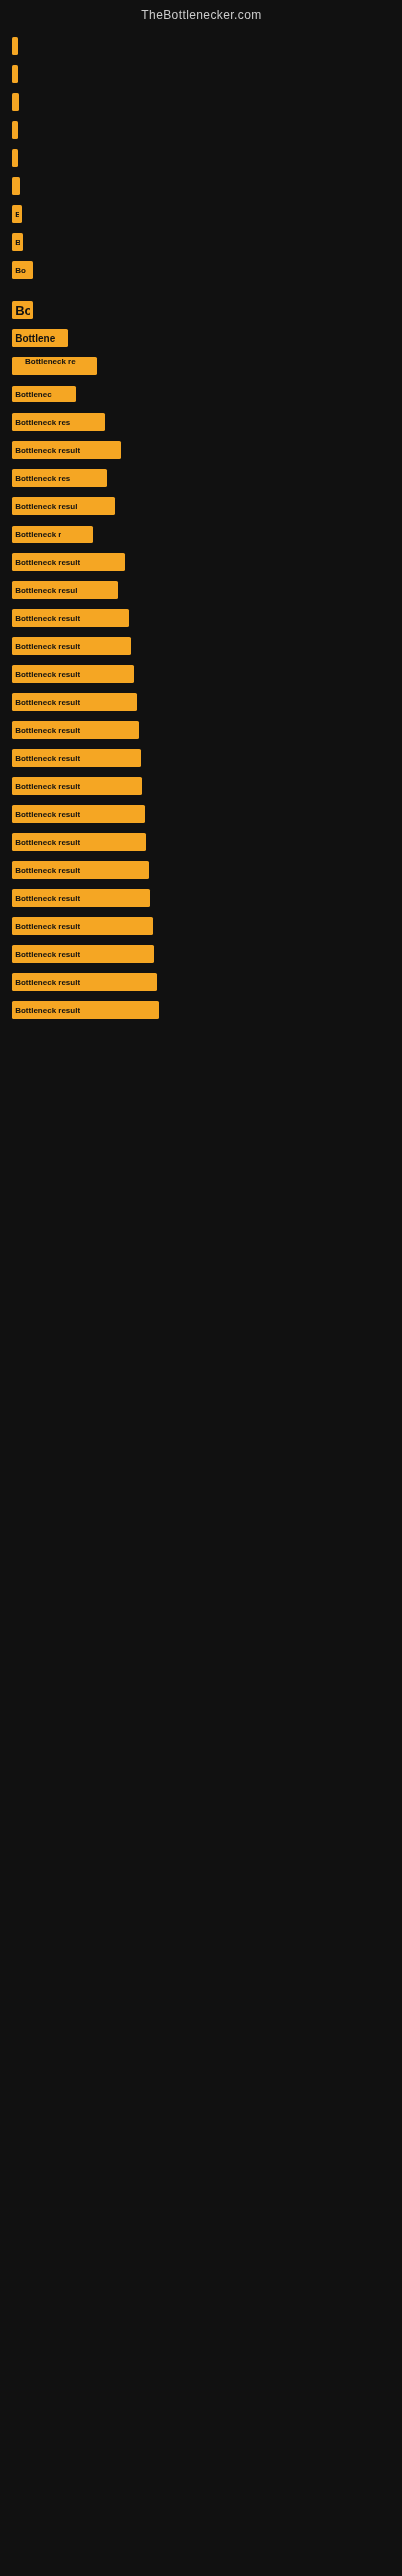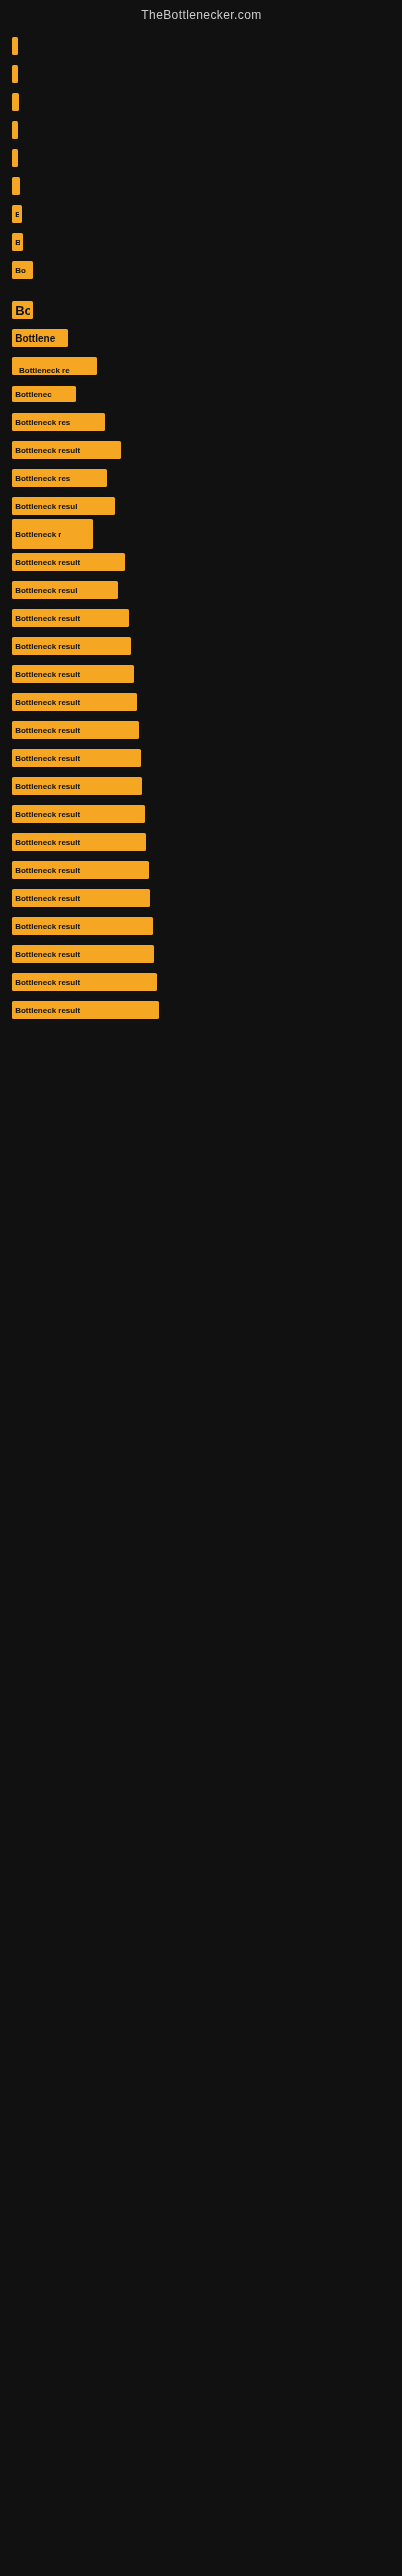--- a/index.html
+++ b/index.html
@@ -80,21 +80,21 @@
         <div style="background-color: rgb(245, 166, 35); height: 17.7px; width: 21px; display: flex; align-items: center; padding: 0px 3.2px; border-radius: 1.6px; min-width: 21px;">
           <span style="color: rgb(17, 17, 17); font-size: 13px; font-weight: bold; white-space: nowrap; overflow: hidden;">Bol</span>
         </div>
       </div>
       <div style="display: flex; align-items: center; margin-bottom: 4px; height: 24px;">
         <div style="background-color: rgb(245, 166, 35); height: 17.7px; width: 56px; display: flex; align-items: center; padding: 0px 3.2px; border-radius: 1.6px; min-width: 56px;">
           <span style="color: rgb(17, 17, 17); font-size: 10px; font-weight: bold; white-space: nowrap; overflow: hidden;">Bottlene</span>
         </div>
       </div>
       <div style="display: flex; align-items: center; margin-bottom: 4px; height: 24px;">
-        <div style="background-color: rgb(245, 166, 35); height: 17.7px; width: 85px; display: flex; align-items: flex-end; padding: 0px 7px; border-radius: 1.6px; min-width: 85px;">
+        <div style="background-color: rgb(245, 166, 35); height: 17.7px; width: 85px; display: flex; align-items: flex-start; padding: 0px 13px; border-radius: 1.6px; min-width: 85px;">
           <span style="color: rgb(17, 17, 17); font-size: 8px; font-weight: bold; white-space: nowrap; overflow: hidden;">Bottleneck re</span>
         </div>
       </div>
       <div style="display: flex; align-items: center; margin-bottom: 4px; height: 24px;">
         <div style="background-color: rgb(245, 166, 35); height: 16px; width: 64px; display: flex; align-items: center; padding: 0px 3.2px; border-radius: 1.6px; min-width: 64px;">
           <span style="color: rgb(17, 17, 17); font-size: 8px; font-weight: bold; white-space: nowrap; overflow: hidden;">Bottlenec</span>
         </div>
       </div>
       <div style="display: flex; align-items: center; margin-bottom: 4px; height: 24px;">
         <div style="background-color: rgb(245, 166, 35); height: 17.7px; width: 93px; display: flex; align-items: center; padding: 0px 3.2px; border-radius: 1.6px; min-width: 93px;">
@@ -110,21 +110,21 @@
         <div style="background-color: rgb(245, 166, 35); height: 17.7px; width: 95px; display: flex; align-items: center; padding: 0px 3.2px; border-radius: 1.6px; min-width: 95px;">
           <span style="color: rgb(17, 17, 17); font-size: 8px; font-weight: bold; white-space: nowrap; overflow: hidden;">Bottleneck res</span>
         </div>
       </div>
       <div style="display: flex; align-items: center; margin-bottom: 4px; height: 24px;">
         <div style="background-color: rgb(245, 166, 35); height: 17.7px; width: 103px; display: flex; align-items: center; padding: 0px 3.2px; border-radius: 1.6px; min-width: 103px;">
           <span style="color: rgb(17, 17, 17); font-size: 8px; font-weight: bold; white-space: nowrap; overflow: hidden;">Bottleneck resul</span>
         </div>
       </div>
       <div style="display: flex; align-items: center; margin-bottom: 4px; height: 24px;">
-        <div style="background-color: rgb(245, 166, 35); height: 30px; width: 81px; display: flex; align-items: center; padding: 0px 3.2px; border-radius: 1.6px; min-width: 81px;">
+        <div style="background-color: rgb(245, 166, 35); height: 17px; width: 81px; display: flex; align-items: center; padding: 0px 3.2px; border-radius: 1.6px; min-width: 81px;">
           <span style="color: rgb(17, 17, 17); font-size: 8px; font-weight: bold; white-space: nowrap; overflow: hidden;">Bottleneck r</span>
         </div>
       </div>
       <div style="display: flex; align-items: center; margin-bottom: 4px; height: 24px;">
         <div style="background-color: rgb(245, 166, 35); height: 17.7px; width: 113px; display: flex; align-items: center; padding: 0px 3.2px; border-radius: 1.6px; min-width: 113px;">
           <span style="color: rgb(17, 17, 17); font-size: 8px; font-weight: bold; white-space: nowrap; overflow: hidden;">Bottleneck result</span>
         </div>
       </div>
       <div style="display: flex; align-items: center; margin-bottom: 4px; height: 24px;">
         <div style="background-color: rgb(245, 166, 35); height: 17.7px; width: 106px; display: flex; align-items: center; padding: 0px 3.2px; border-radius: 1.6px; min-width: 106px;">

